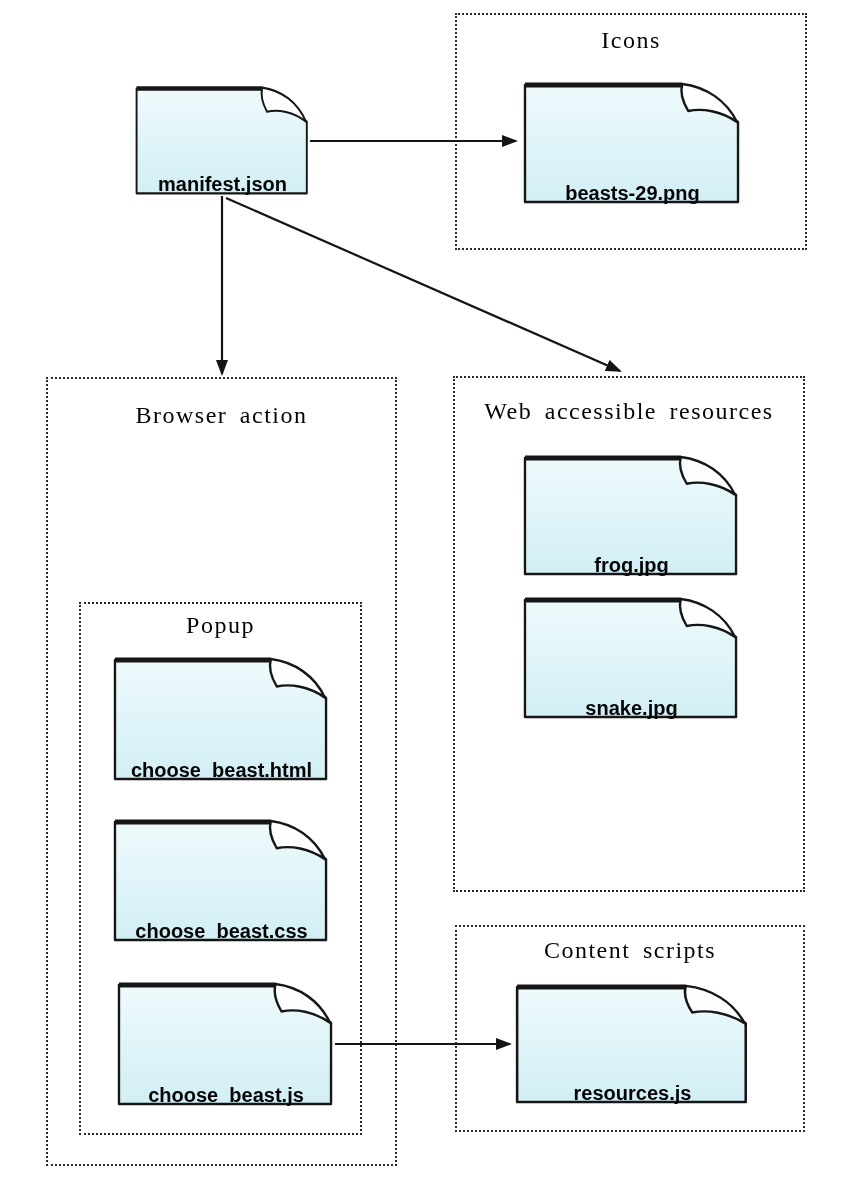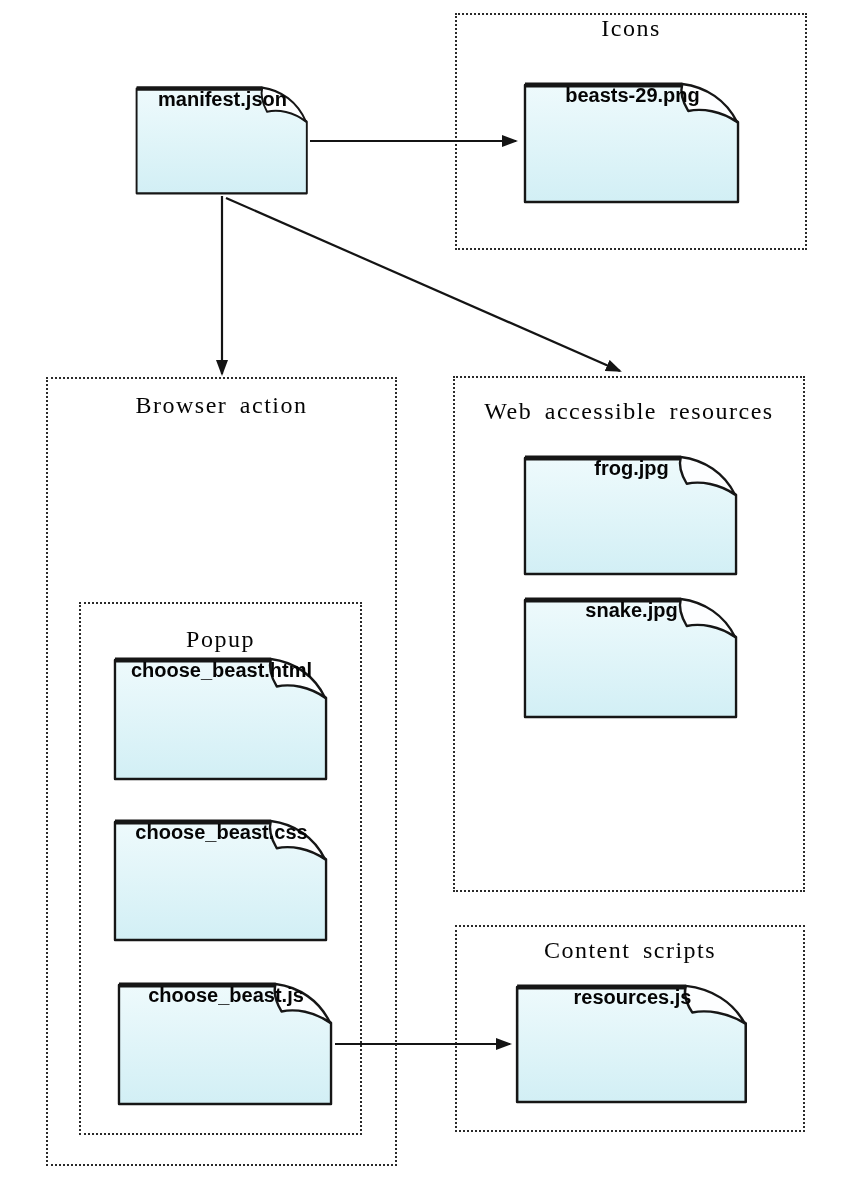--- a/index.html
+++ b/index.html
@@ -22,21 +22,21 @@
     font-size: 24px;
     color: #050505;
     text-align: center;
     letter-spacing: 1.5px;
     word-spacing: 5px;
     white-space: nowrap;
   }
   .file {
     position: absolute;
     display: flex;
-    align-items: flex-start;
+    align-items: flex-end;
     justify-content: center;
   }
   .file svg.doc {
     position: absolute;
     inset: 0;
     width: 100%;
     height: 100%;
   }
   .file-label {
     position: relative;
@@ -81,37 +81,37 @@
   <div class="file" style="left:135px; top:84px; width:175px; height:112px">
     <svg class="doc" viewBox="0 0 220 125" preserveAspectRatio="none">
       <path class="page" d="M2,5 L160,5 L216,42 L216,122 L2,122 Z"></path>
       <path class="topline" d="M2,5 L160,5"></path>
       <path class="fold" d="M160,4 C184,7 204,20 215,42 C199,31 180,28 166,31 C160,21 158,11 160,4 Z"></path>
     </svg>
     <span class="file-label">manifest.json</span>
   </div>
 
   <div class="group" style="left:455px; top:13px; width:352px; height:237px">
-    <div class="group-title" style="">Icons</div>
+    <div class="group-title" style="margin-top:12px">Icons</div>
     <div class="file" style="left:66px; top:65px; width:219px; height:125px">
       <svg class="doc" viewBox="0 0 220 125" preserveAspectRatio="none">
         <path class="page" d="M2,5 L160,5 L216,42 L216,122 L2,122 Z"></path>
         <path class="topline" d="M2,5 L160,5"></path>
         <path class="fold" d="M160,4 C184,7 204,20 215,42 C199,31 180,28 166,31 C160,21 158,11 160,4 Z"></path>
       </svg>
       <span class="file-label">beasts-29.png</span>
     </div>
   </div>
 
   <div class="group" style="left:46px; top:377px; width:351px; height:789px">
-    <div class="group-title" style="margin-top:13px">Browser action</div>
+    <div class="group-title" style="margin-top:23px">Browser action</div>
 
 
     <div class="group" style="left:31px; top:223px; width:283px; height:533px">
-      <div class="group-title" style="margin-top:22px">Popup</div>
+      <div class="group-title" style="margin-top:8px">Popup</div>
 
       <div class="file" style="left:32px; top:213px; width:217px; height:126px">
         <svg class="doc" viewBox="0 0 220 125" preserveAspectRatio="none">
           <path class="page" d="M2,5 L160,5 L216,42 L216,122 L2,122 Z"></path>
           <path class="topline" d="M2,5 L160,5"></path>
           <path class="fold" d="M160,4 C184,7 204,20 215,42 C199,31 180,28 166,31 C160,21 158,11 160,4 Z"></path>
         </svg>
         <span class="file-label">choose_beast.css</span>
       </div>
 

